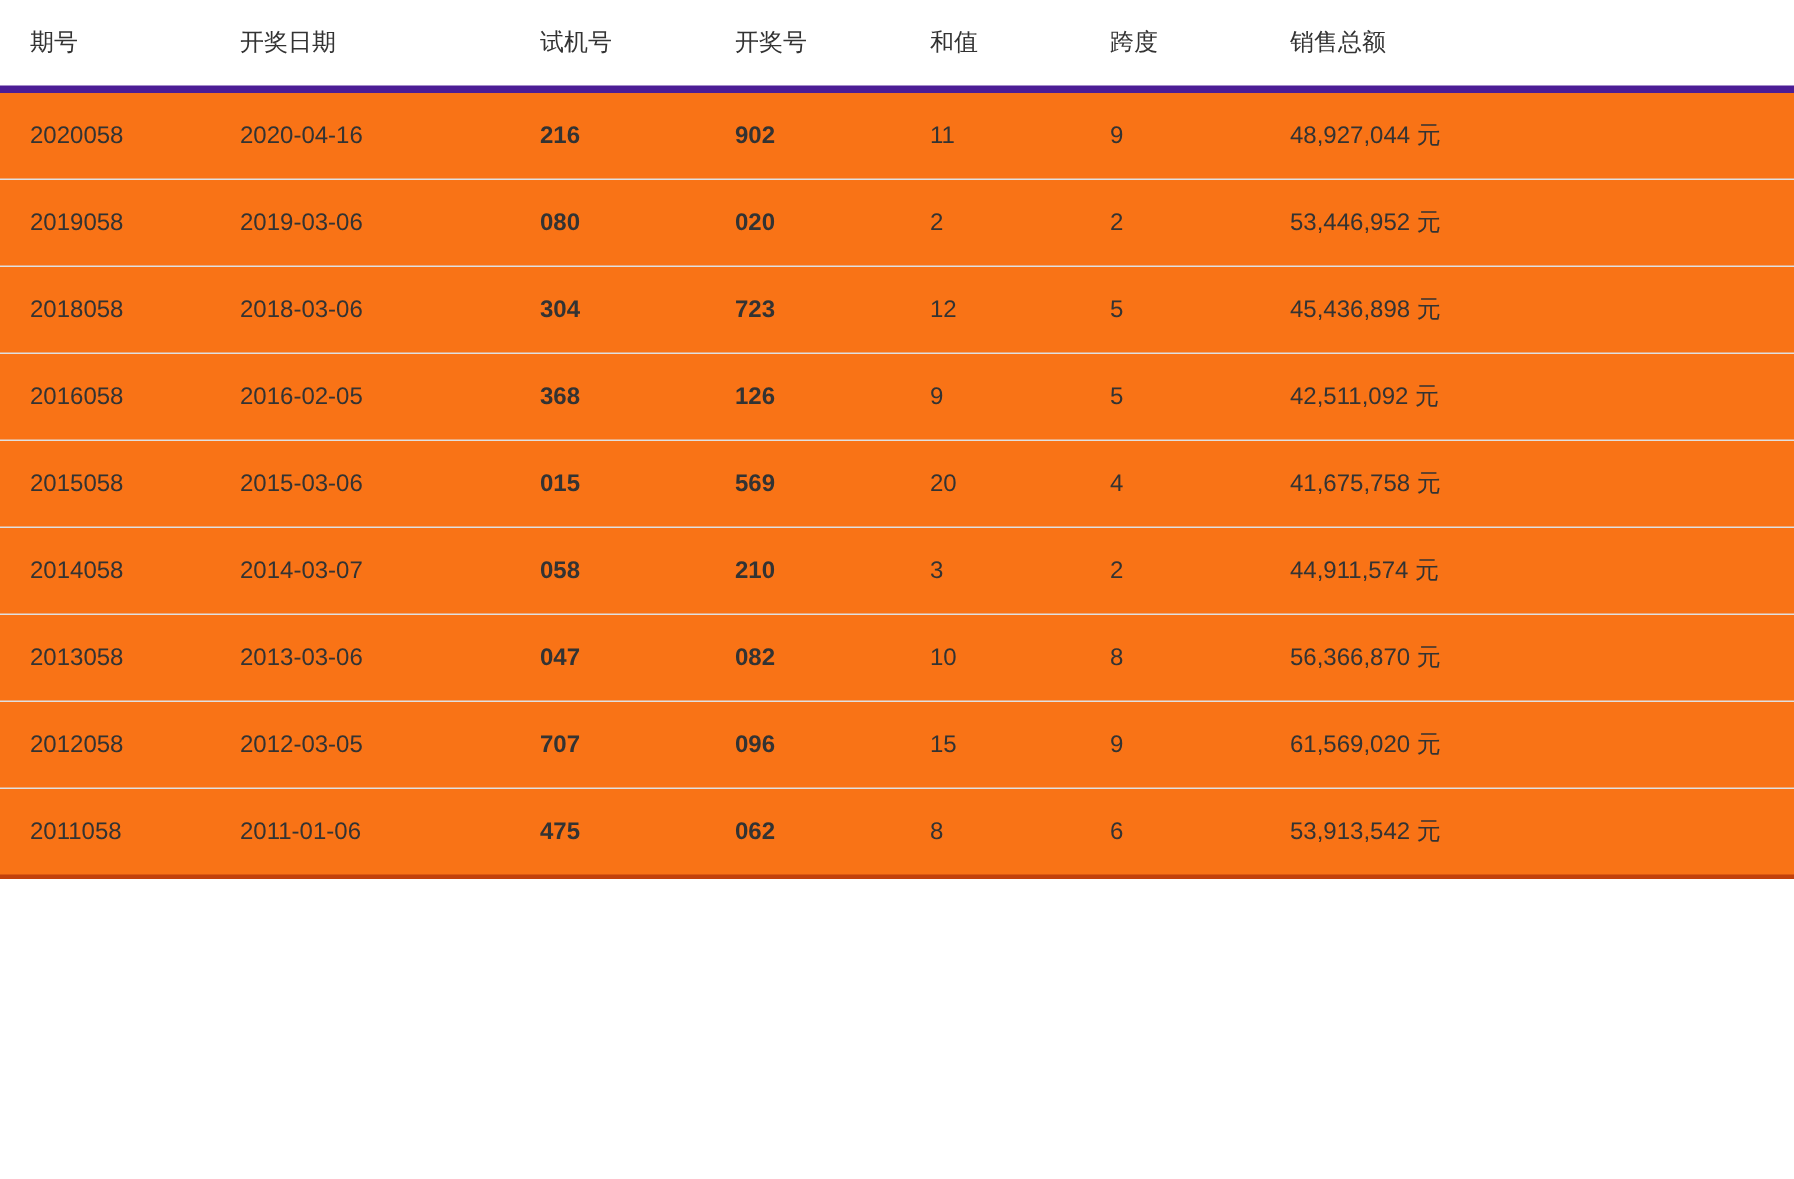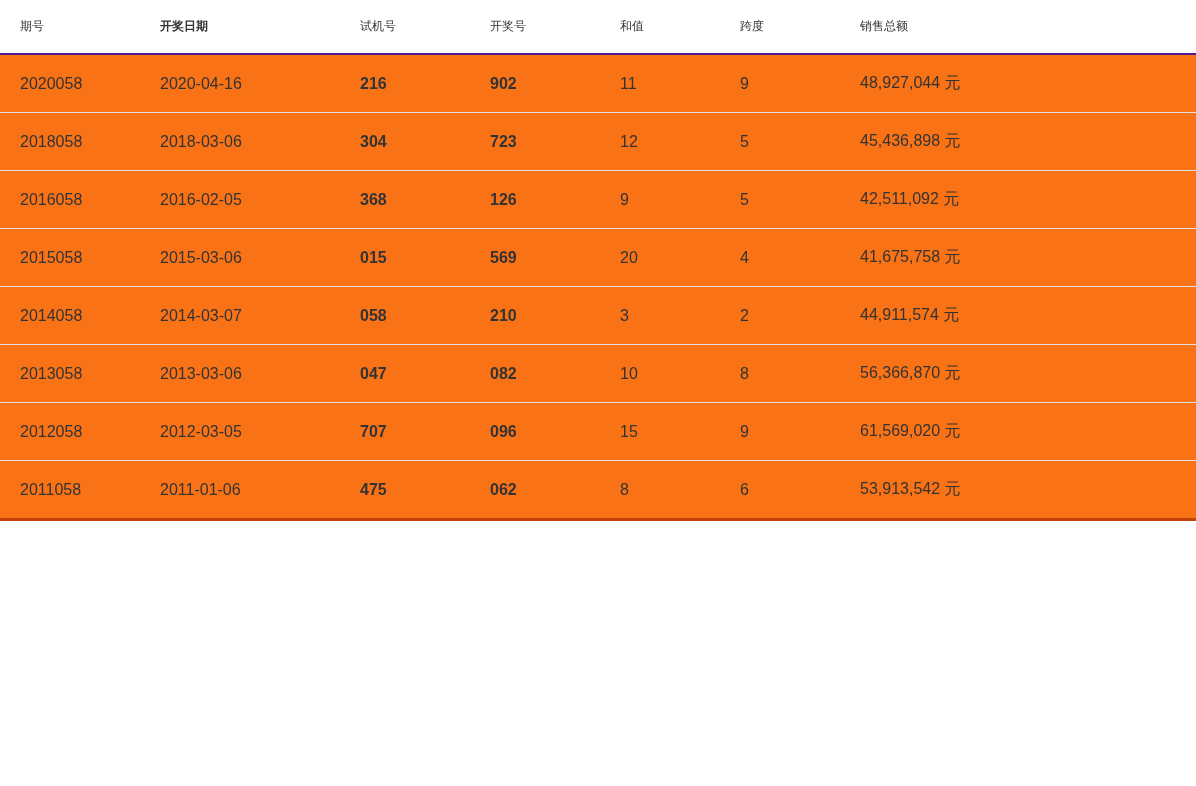--- a/index.html
+++ b/index.html
@@ -28,22 +28,22 @@
 
     thead tr {
       border-bottom: 1px solid #e0e0e0;
     }
 
     th {
       padding: 18px 20px;
       text-align: left;
       font-weight: normal;
       color: #333;
-      font-size: 12px;
-      border-bottom: 2px solid #4c1d95;
+      font-size: 16px;
+      border-bottom: 5px solid #4c1d95;
       margin-left: 16px;
     }
 
     td {
       padding: 18px 20px;
       text-align: left;
       font-size: 16px;
       color: #333;
       border-bottom: 1px solid #e0e0e0;
     }
@@ -55,21 +55,21 @@
     tbody tr:last-child td {
       border-bottom: 3px solid #c2410c;
     }
 
     tbody tr {
       background: #f97316;
       padding-left: 41px;
     }
 
     .col-qihao { width: 140px; }
-    .col-date { width: 200px; font-weight: bold; }
+    .col-date { width: 200px; }
     .col-shiji { width: 130px; }
     .col-kaijang { width: 130px; }
     .col-hezhi { width: 120px; }
     .col-kuadu { width: 120px; }
     .col-sales { width: auto; }
   </style>
 </head>
 <body>
 
 <div class="table-container">
@@ -87,20 +87,29 @@
     </thead>
     <tbody id="table-body">
     <tr>
           <td>2020058</td>
           <td>2020-04-16</td>
           <td class="bold-val">216</td>
           <td class="bold-val">902</td>
           <td>11</td>
           <td>9</td>
           <td>48,927,044 元</td>
+        </tr>
+        <tr>
+          <td>2019058</td>
+          <td>2019-03-06</td>
+          <td class="bold-val">080</td>
+          <td class="bold-val">020</td>
+          <td>2</td>
+          <td>2</td>
+          <td>53,446,952 元</td>
         </tr>
         <tr>
           <td>2018058</td>
           <td>2018-03-06</td>
           <td class="bold-val">304</td>
           <td class="bold-val">723</td>
           <td>12</td>
           <td>5</td>
           <td>45,436,898 元</td>
         </tr>

